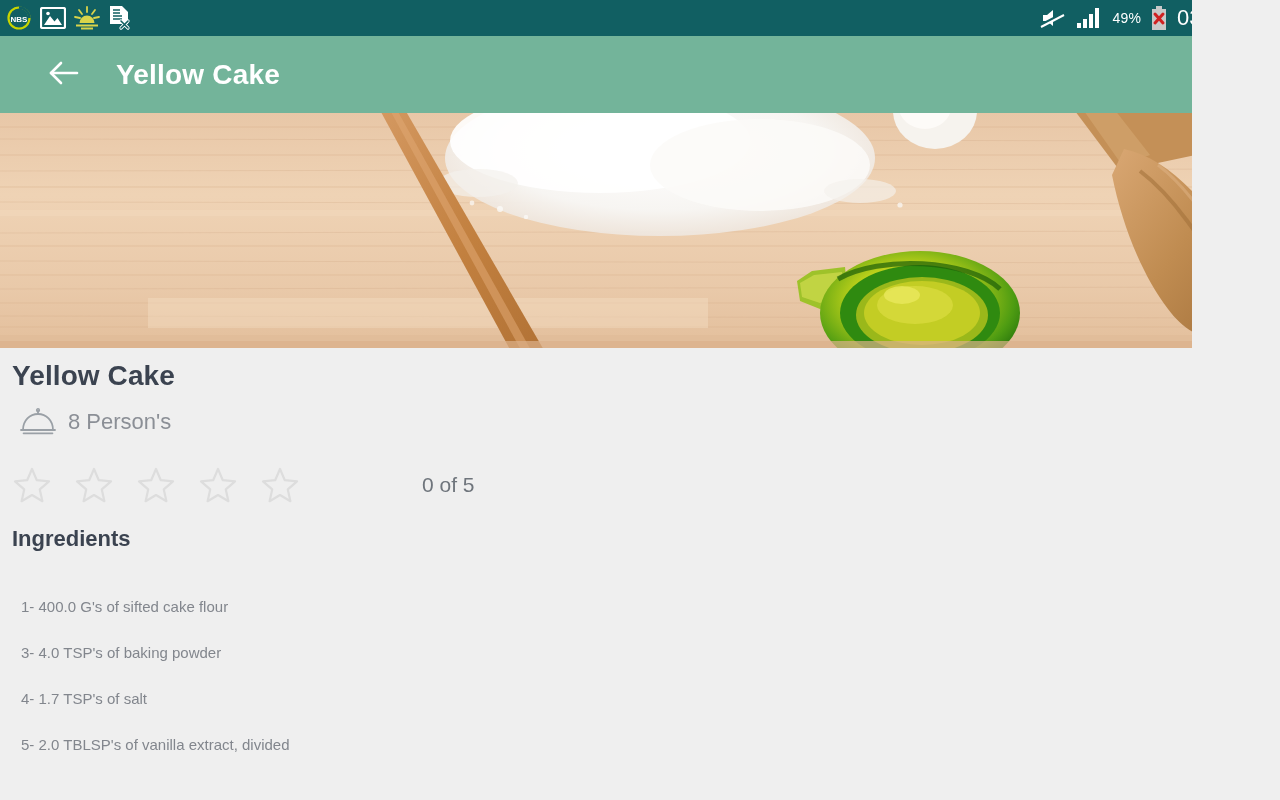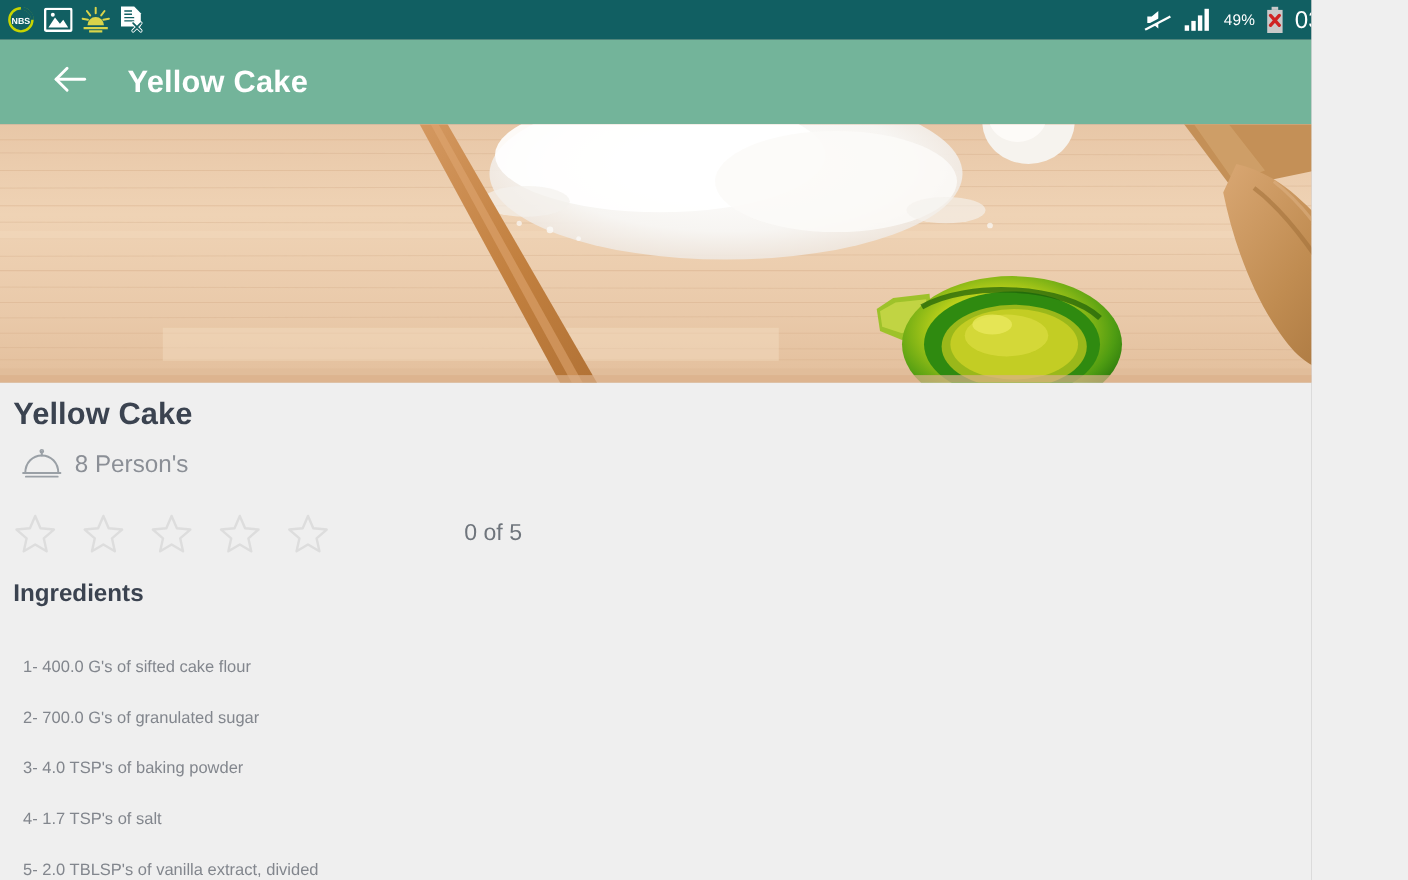--- a/index.html
+++ b/index.html
@@ -10,21 +10,21 @@
     overflow: hidden;
     background: #efefef;
     font-family: "Liberation Sans", sans-serif;
   }
 
   #app {
     position: relative;
     width: 1192px;
     height: 800px;
     overflow: hidden;
-    background: #737373;
+    background: #14532d;
   }
 
   
   .status-bar {
     position: absolute;
     top: 0; left: 0;
     width: 1280px;
     height: 36px;
     background: #115f62;
     display: flex;
@@ -436,20 +436,19 @@
           <polygon points="20,4 24.8,15.2 37,16.4 27.8,24.4 30.4,36.2 20,30 9.6,36.2 12.2,24.4 3,16.4 15.2,15.2" fill="none" stroke="#dddddd" stroke-width="2.2" stroke-linejoin="round"></polygon>
         </svg>
       </span>
       <span class="rating-text">0 of 5</span>
     </div>
 
     <div class="section-heading">Ingredients</div>
 
     <ul class="ingredient-list">
       <li class="ingredient-item">1- 400.0 G's of sifted cake flour</li>
-      <li class="ingredient-item">2- 700.0 G's of granulated sugar</li>
       <li class="ingredient-item">3- 4.0 TSP's of baking powder</li>
       <li class="ingredient-item">4- 1.7 TSP's of salt</li>
       <li class="ingredient-item">5- 2.0 TBLSP's of vanilla extract, divided</li>
     </ul>
 
   </div>
 </div>
 
 </body></html>

